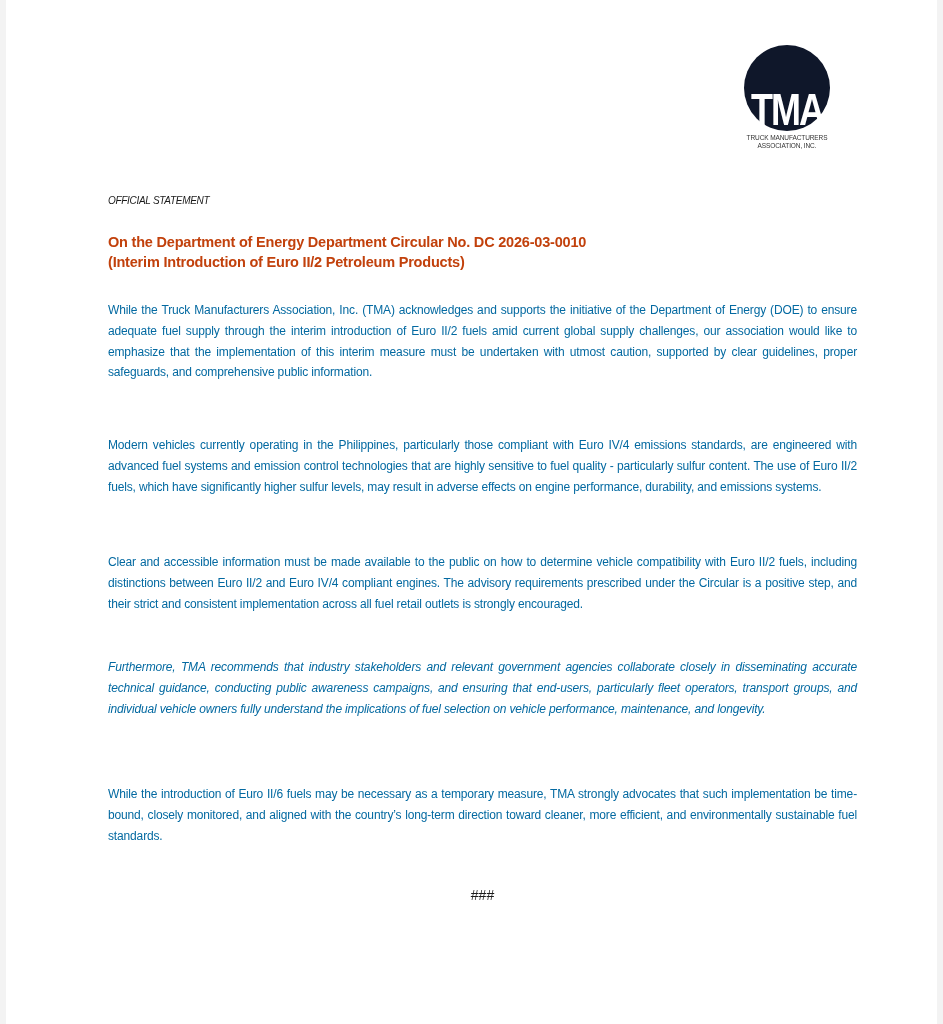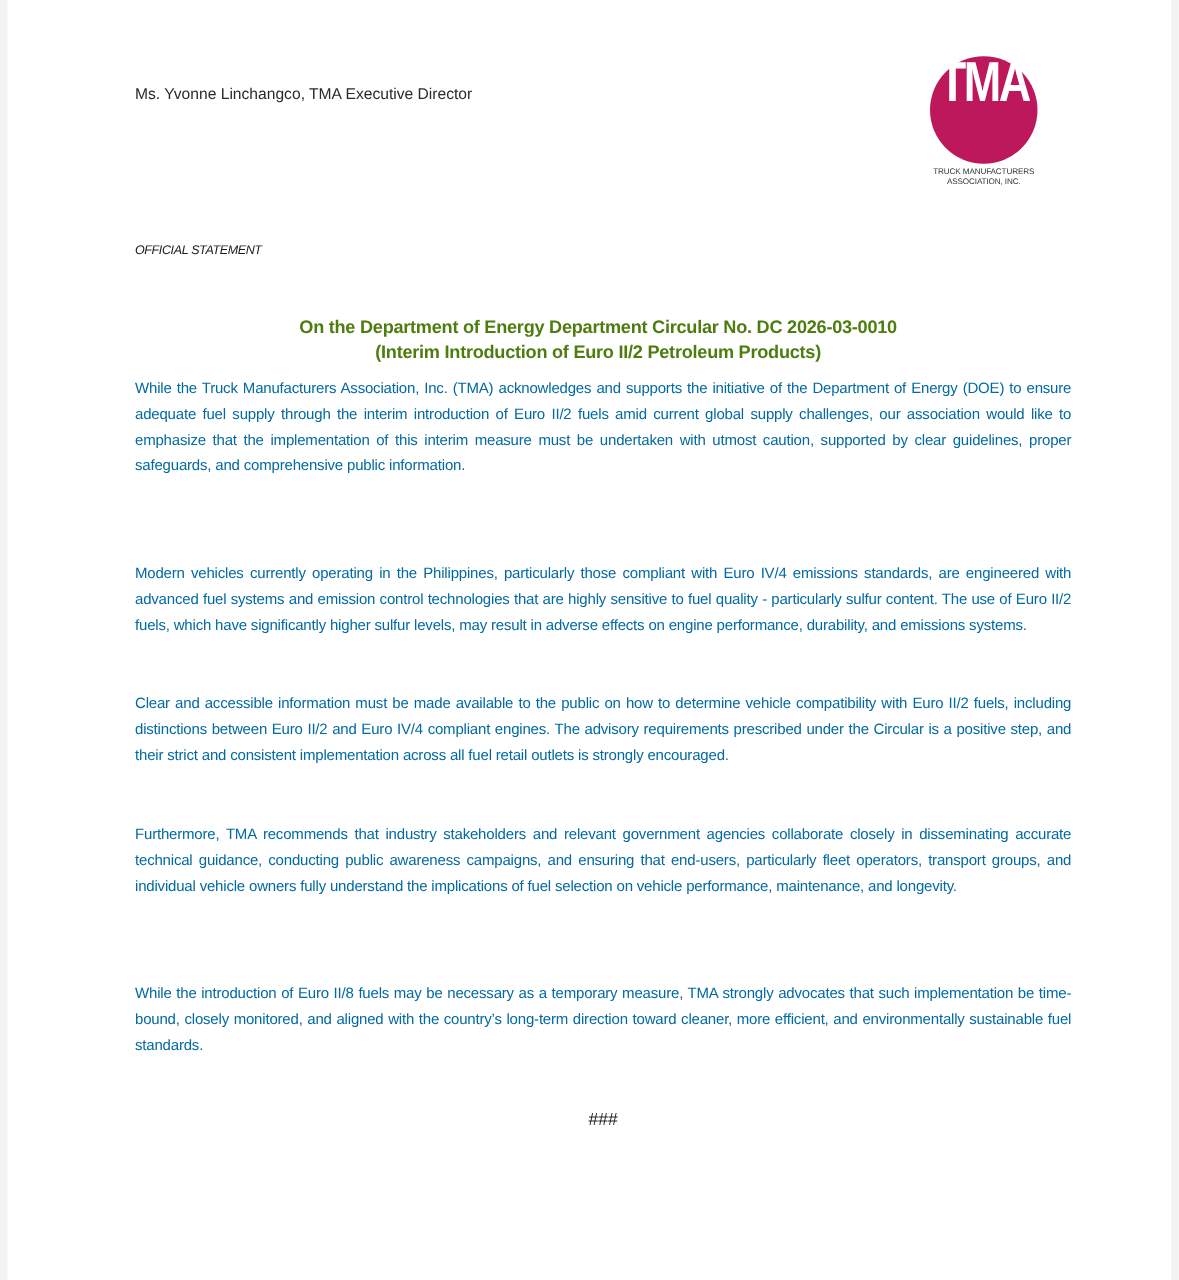--- a/index.html
+++ b/index.html
@@ -35,22 +35,22 @@
   .logo {
     position: absolute;
     left: 716px; top: 45px;
     width: 130px;
     text-align: center;
   }
   .logo .circle {
     width: 86px; height: 86px;
     margin: 0 auto;
     border-radius: 50%;
-    background: #be185d;
-    display: flex; align-items: flex-start; justify-content: center;
+    background: #0f172a;
+    display: flex; align-items: flex-end; justify-content: center;
   }
   .logo .circle span {
     color: #ffffff;
     font-weight: bold;
     font-size: 36px;
     letter-spacing: -2px;
     transform: scaleY(1.25);
   }
   .logo .caption {
     margin-top: 3px;
@@ -63,58 +63,57 @@
     position: absolute;
     left: 102px; top: 195px;
     font-size: 10px;
     font-style: italic;
     color: #1a1a1a;
     letter-spacing: -0.3px;
   }
   .title {
     position: absolute;
     left: 102px; width: 741px;
-    top: 252px;
-    text-align: center;
+    top: 232px;
+    text-align: left;
     font-weight: bold;
     font-size: 14.5px;
     line-height: 20px;
-    color: #4d7c0f;
+    color: #c2410c;
     letter-spacing: -0.2px;
   }
   .body-text {
     position: absolute;
     left: 102px; width: 749px;
     font-size: 12px;
     line-height: 20.8px;
     color: #0369a1;
     text-align: justify;
     letter-spacing: -0.15px;
   }
   .p1 { top: 300px; }
-  .p2 { top: 448px; }
+  .p2 { top: 435px; }
   .p3 { top: 552px; }
-  .p4 { top: 657px; }
+  .p4 { top: 657px; font-style: italic; }
   .p5 { top: 784px; }
   .endmark {
     position: absolute;
     left: 102px; width: 749px;
     top: 887px;
     text-align: center;
     font-size: 14px;
     color: #1c1c1c;
   }
 </style>
 </head>
 <body>
 
 <div class="page">
 
   <div class="contact">
-    <div>Ms. Yvonne Linchangco, TMA Executive Director</div>
   </div>
 
   <div class="logo">
     <div class="circle">
       <span>TMA</span>
     </div>
     <div class="caption">
       <div>TRUCK MANUFACTURERS</div>
       <div>ASSOCIATION, INC.</div>
     </div>
@@ -124,16 +123,16 @@
 
   <div class="title">
     <div>On the Department of Energy Department Circular No. DC 2026-03-0010</div>
     <div>(Interim Introduction of Euro II/2 Petroleum Products)</div>
   </div>
 
   <p class="body-text p1" style="margin:0">While the Truck Manufacturers Association, Inc. (TMA) acknowledges and supports the initiative of the Department of Energy (DOE) to ensure adequate fuel supply through the interim introduction of Euro II/2 fuels amid current global supply challenges, our association would like to emphasize that the implementation of this interim measure must be undertaken with utmost caution, supported by clear guidelines, proper safeguards, and comprehensive public information.</p>
   <p class="body-text p2" style="margin:0">Modern vehicles currently operating in the Philippines, particularly those compliant with Euro IV/4 emissions standards, are engineered with advanced fuel systems and emission control technologies that are highly sensitive to fuel quality - particularly sulfur content. The use of Euro II/2 fuels, which have significantly higher sulfur levels, may result in adverse effects on engine performance, durability, and emissions systems.</p>
   <p class="body-text p3" style="margin:0">Clear and accessible information must be made available to the public on how to determine vehicle compatibility with Euro II/2 fuels, including distinctions between Euro II/2 and Euro IV/4 compliant engines. The advisory requirements prescribed under the Circular is a positive step, and their strict and consistent implementation across all fuel retail outlets is strongly encouraged.</p>
   <p class="body-text p4" style="margin:0">Furthermore, TMA recommends that industry stakeholders and relevant government agencies collaborate closely in disseminating accurate technical guidance, conducting public awareness campaigns, and ensuring that end-users, particularly fleet operators, transport groups, and individual vehicle owners fully understand the implications of fuel selection on vehicle performance, maintenance, and longevity.</p>
-  <p class="body-text p5" style="margin:0">While the introduction of Euro II/8 fuels may be necessary as a temporary measure, TMA strongly advocates that such implementation be time-bound, closely monitored, and aligned with the country’s long-term direction toward cleaner, more efficient, and environmentally sustainable fuel standards.</p>
+  <p class="body-text p5" style="margin:0">While the introduction of Euro II/6 fuels may be necessary as a temporary measure, TMA strongly advocates that such implementation be time-bound, closely monitored, and aligned with the country’s long-term direction toward cleaner, more efficient, and environmentally sustainable fuel standards.</p>
 
   <div class="endmark">###</div>
 </div>
 
 </body></html>

